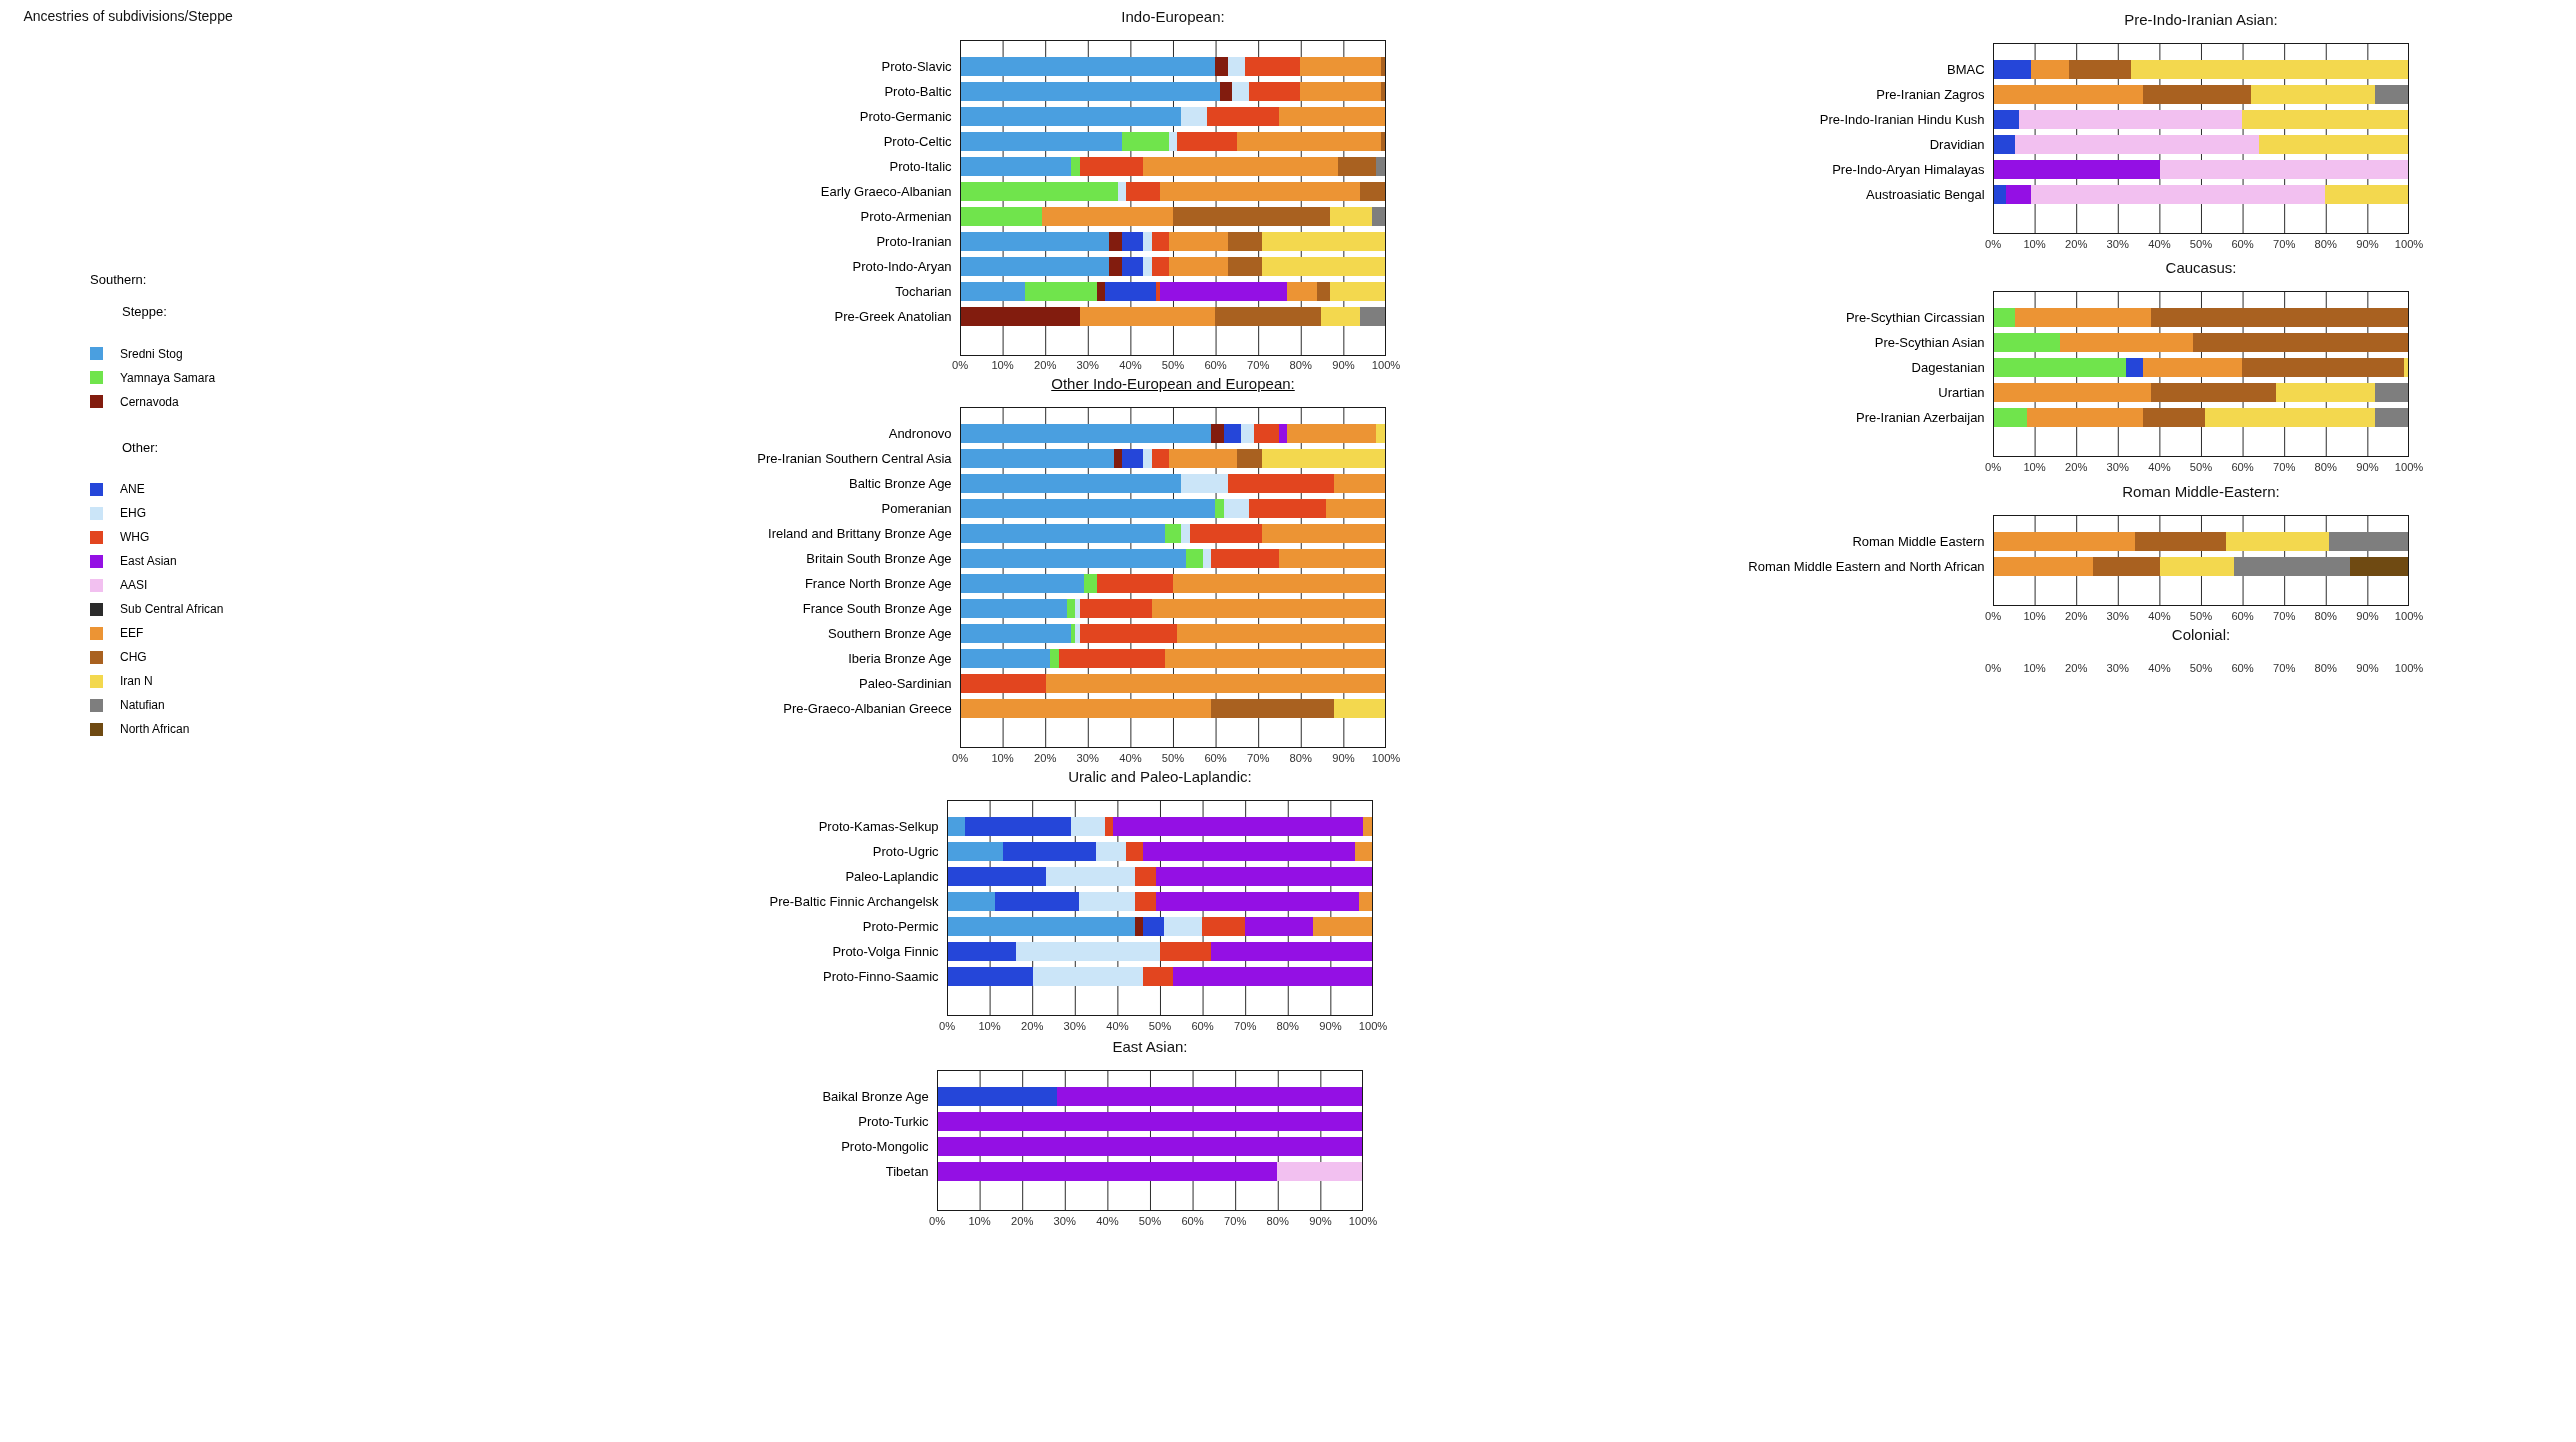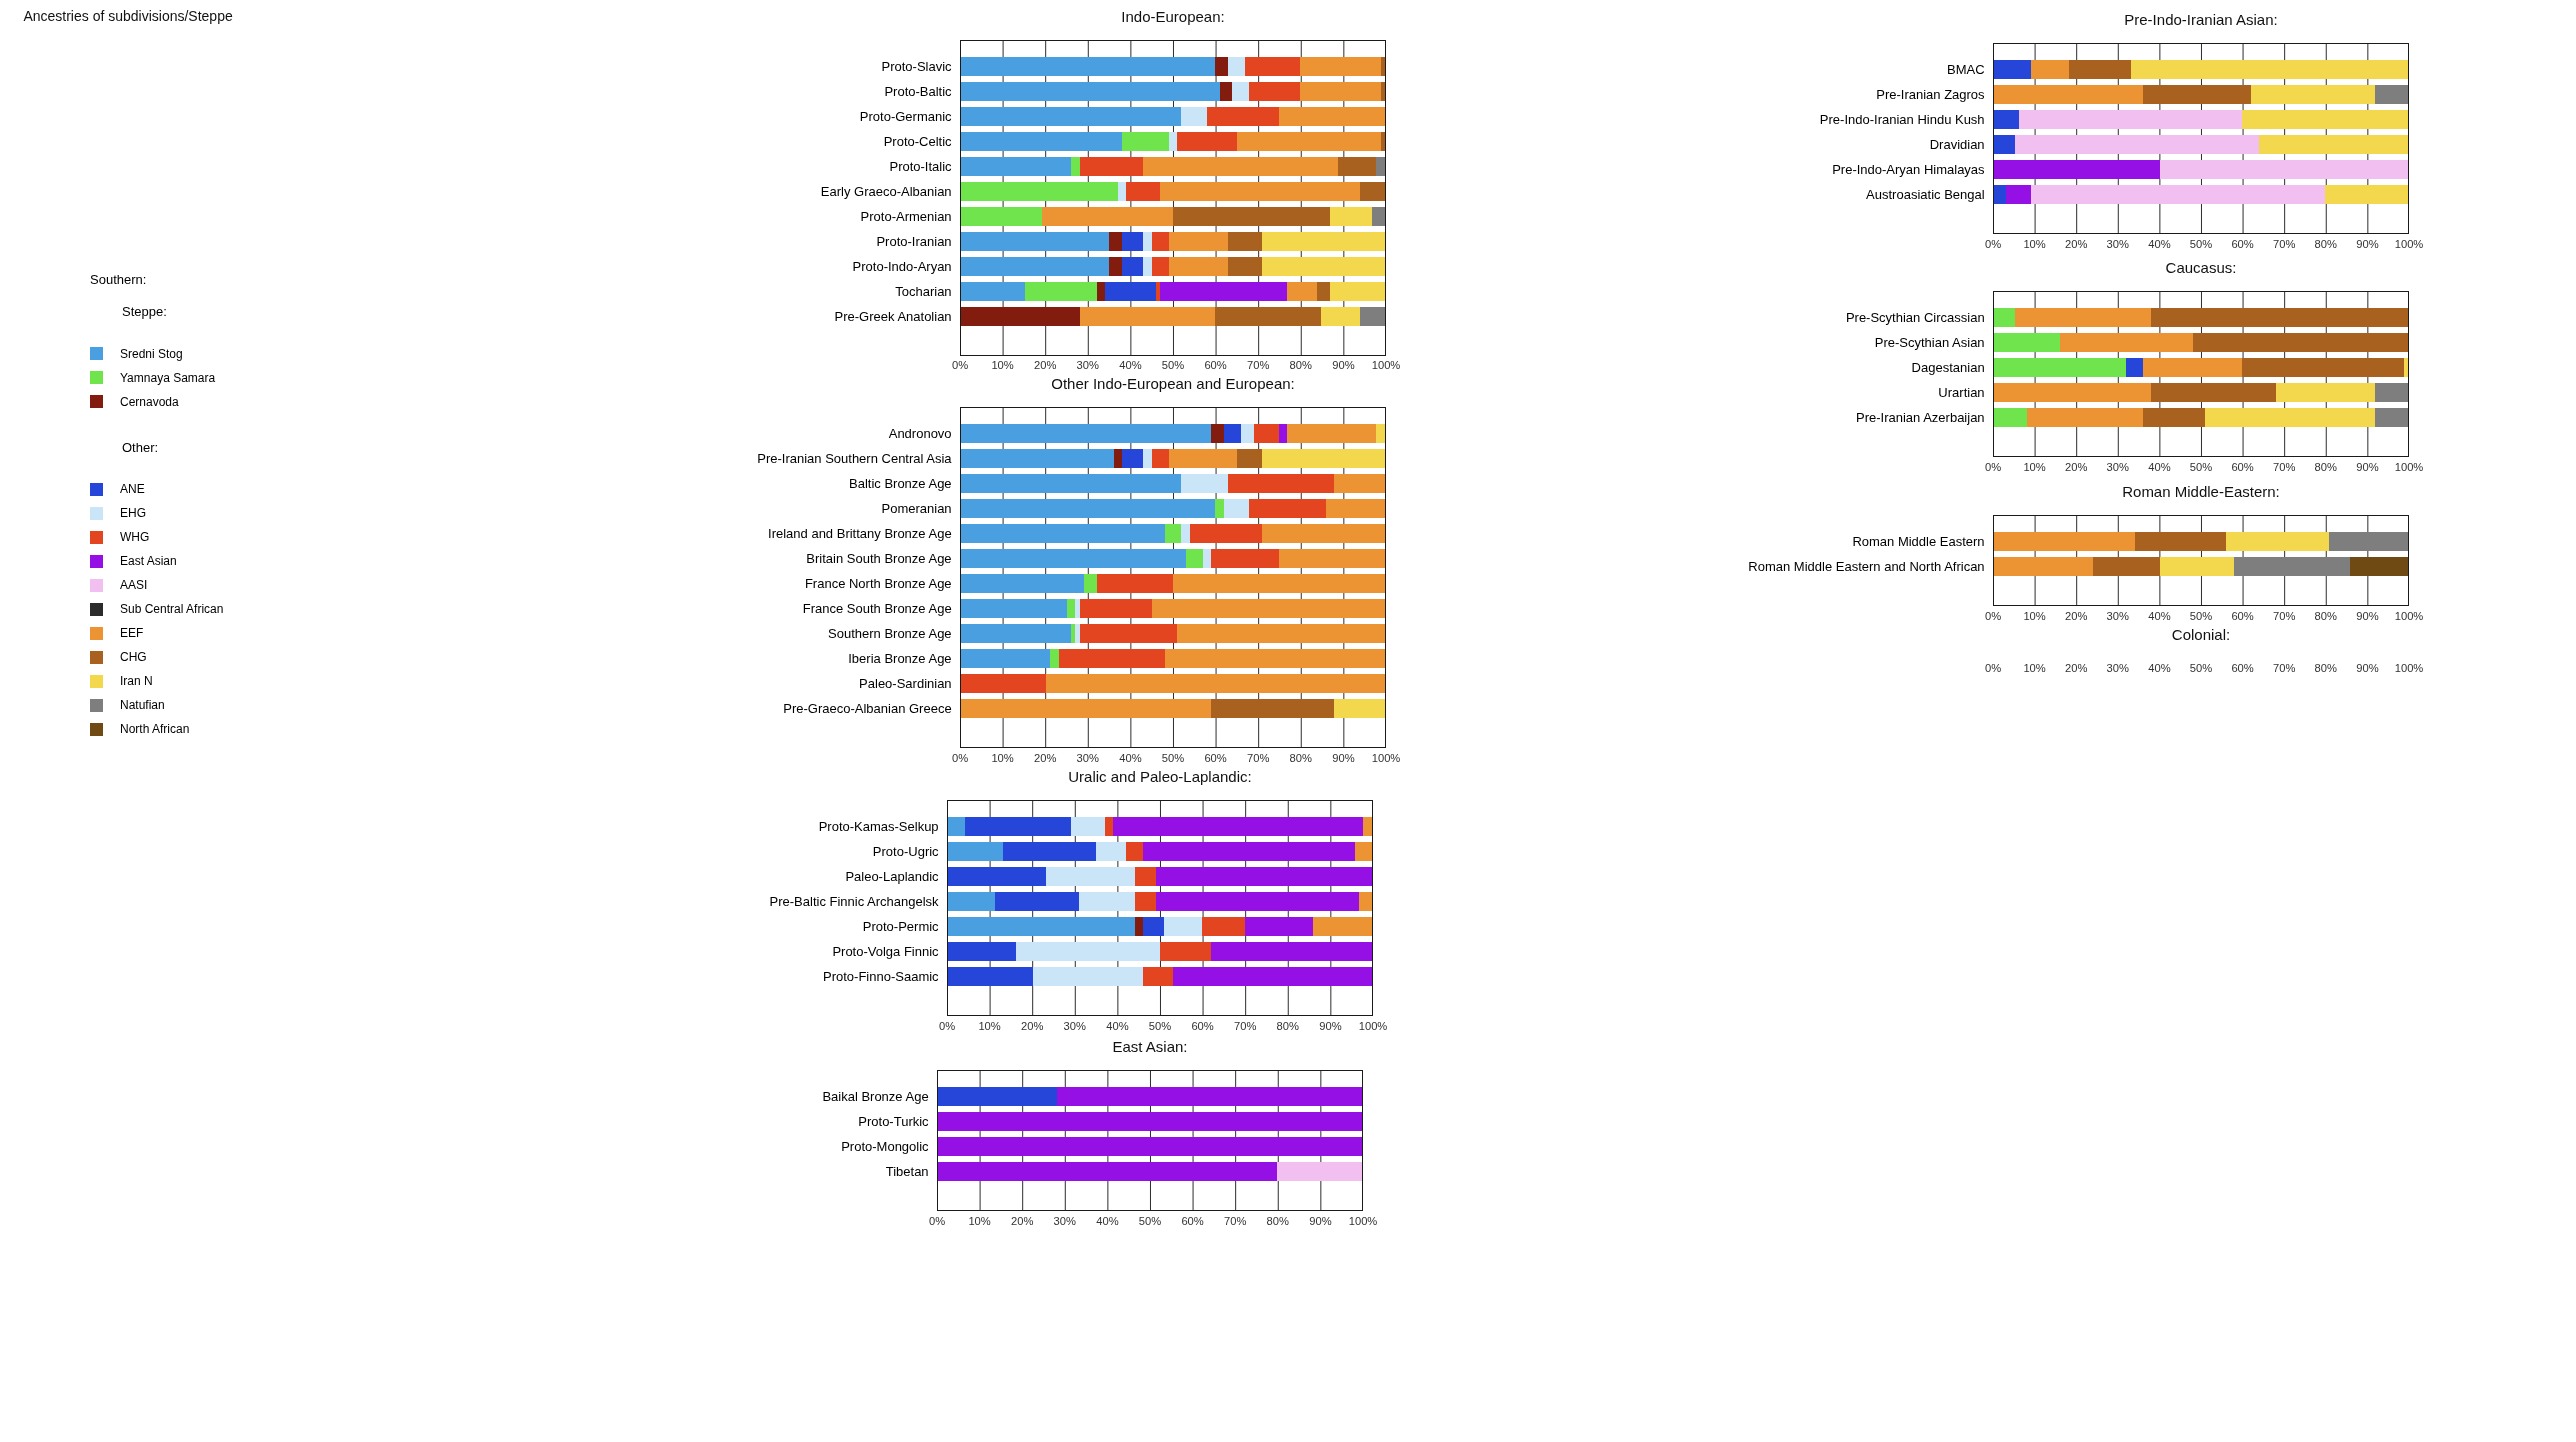--- a/index.html
+++ b/index.html
@@ -249,21 +249,21 @@
       <span class="xtick" style="left: 30%;">30%</span>
       <span class="xtick" style="left: 40%;">40%</span>
       <span class="xtick" style="left: 50%;">50%</span>
       <span class="xtick" style="left: 60%;">60%</span>
       <span class="xtick" style="left: 70%;">70%</span>
       <span class="xtick" style="left: 80%;">80%</span>
       <span class="xtick" style="left: 90%;">90%</span>
       <span class="xtick" style="left: 100%;">100%</span>
     </div>
   </div>
-<div class="chart" id="chart-1" style="left:529px;  top:375px;  --pw:426px;">
+<div class="chart" id="chart-1" style="left:529px;  top:375px;text-decoration:underline;  --pw:426px;">
     <div class="ctitle">Other Indo-European and European:</div>
     <div class="plotwrap">
       <div class="brow">
         <div class="blabel">Andronovo</div>
         <div class="bar">
           <div class="seg" title="Sredni Stog 59%" style="width: 59%; background: rgb(74, 159, 224);"></div>
           <div class="seg" title="Cernavoda 3%" style="width: 3%; background: rgb(130, 28, 14);"></div>
           <div class="seg" title="ANE 4%" style="width: 4%; background: rgb(37, 70, 217);"></div>
           <div class="seg" title="EHG 3%" style="width: 3%; background: rgb(203, 229, 248);"></div>
           <div class="seg" title="WHG 6%" style="width: 6%; background: rgb(226, 69, 31);"></div>

